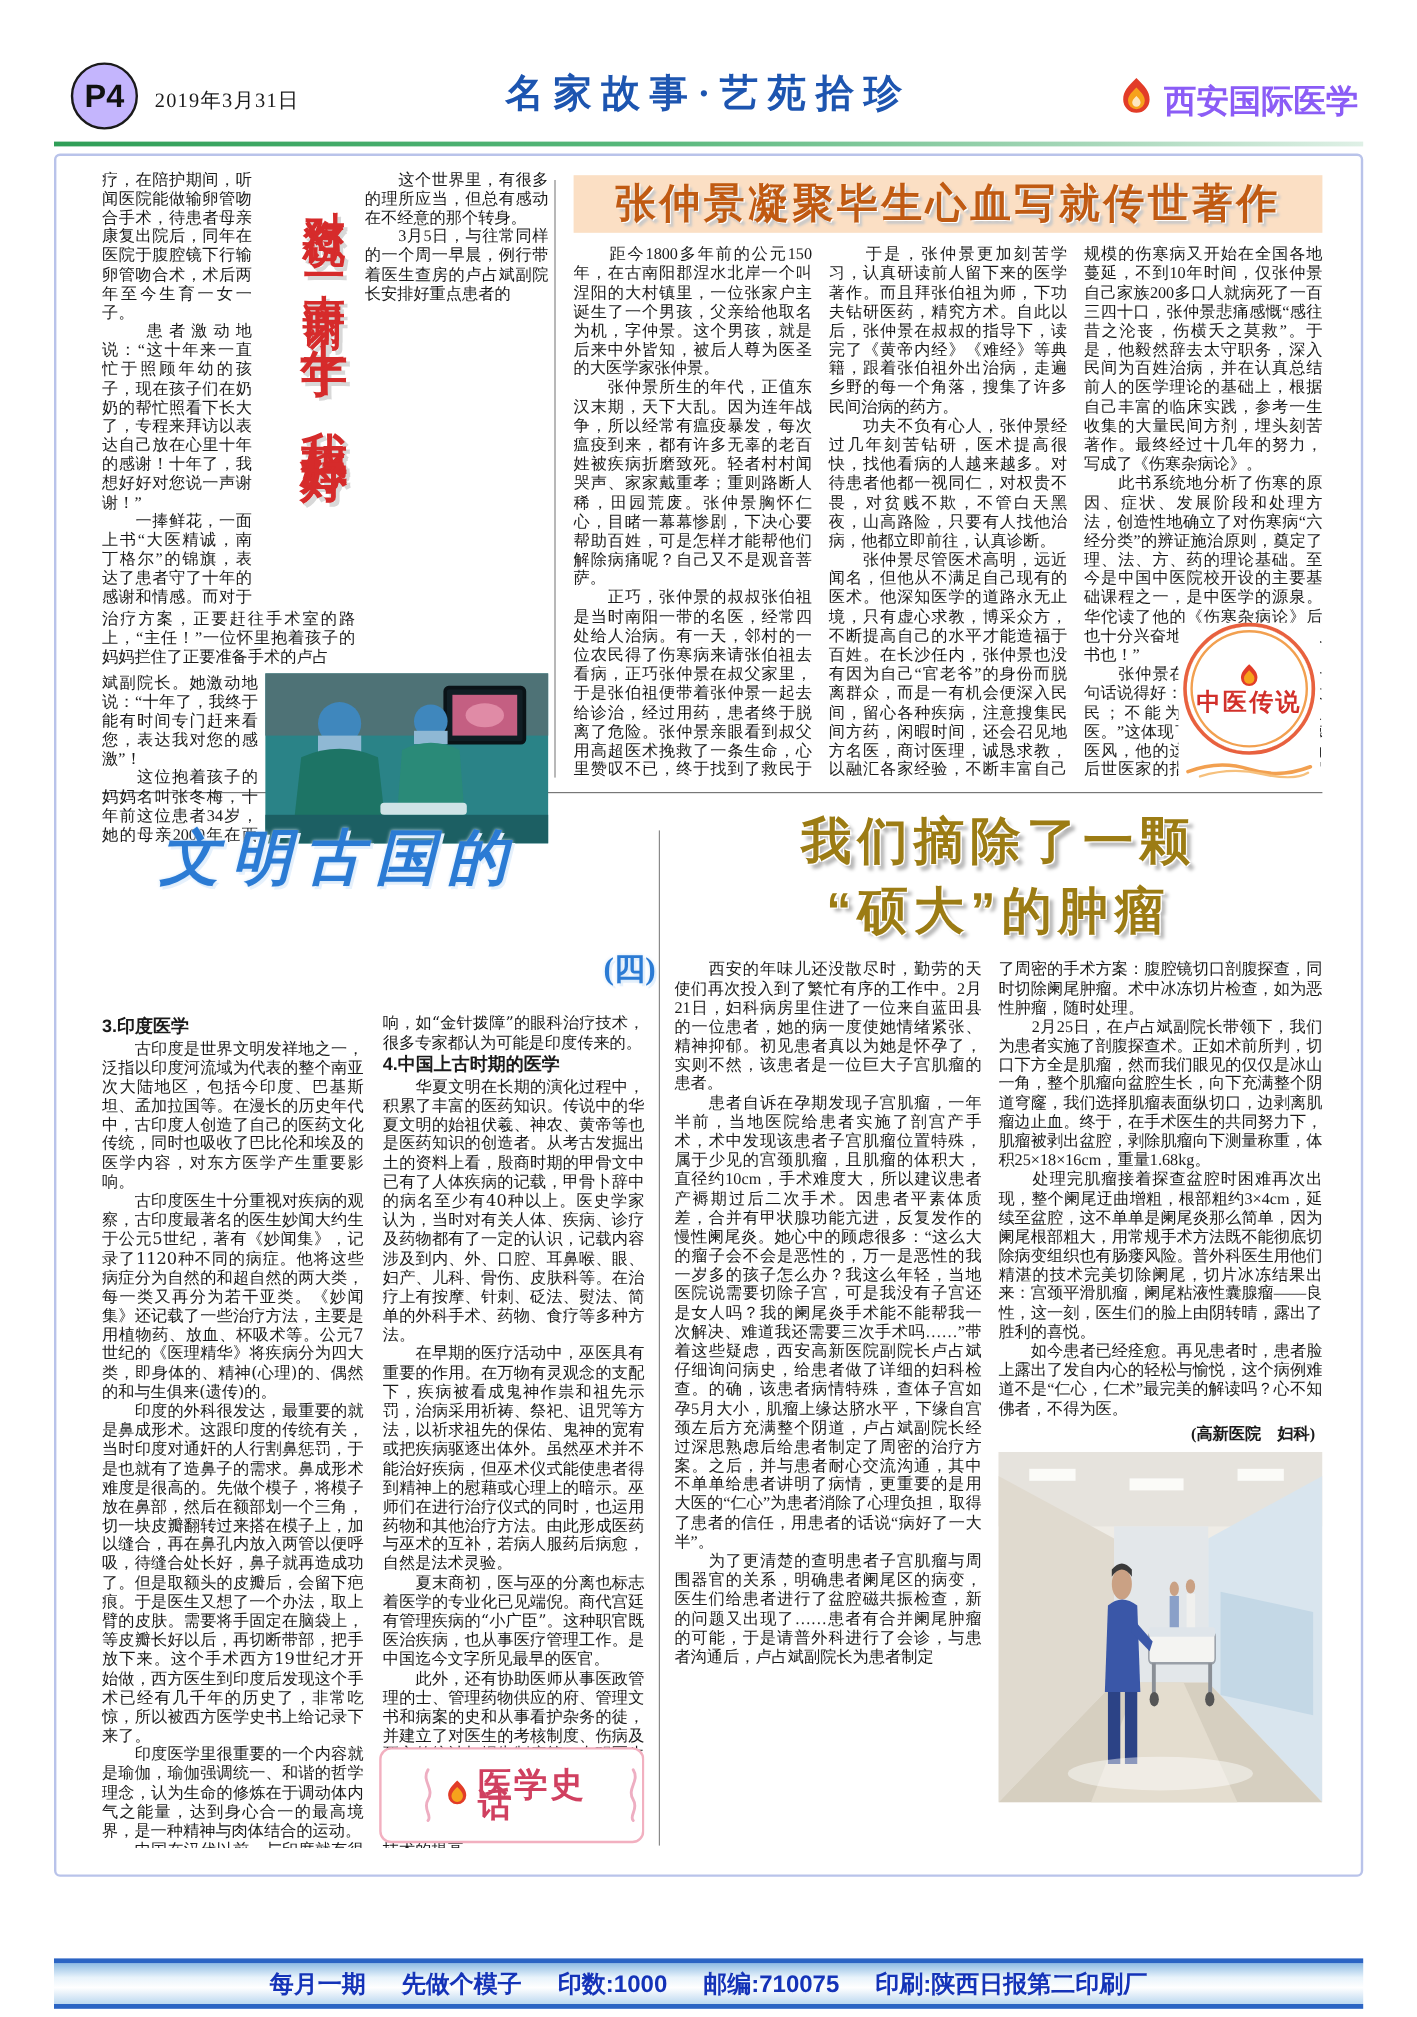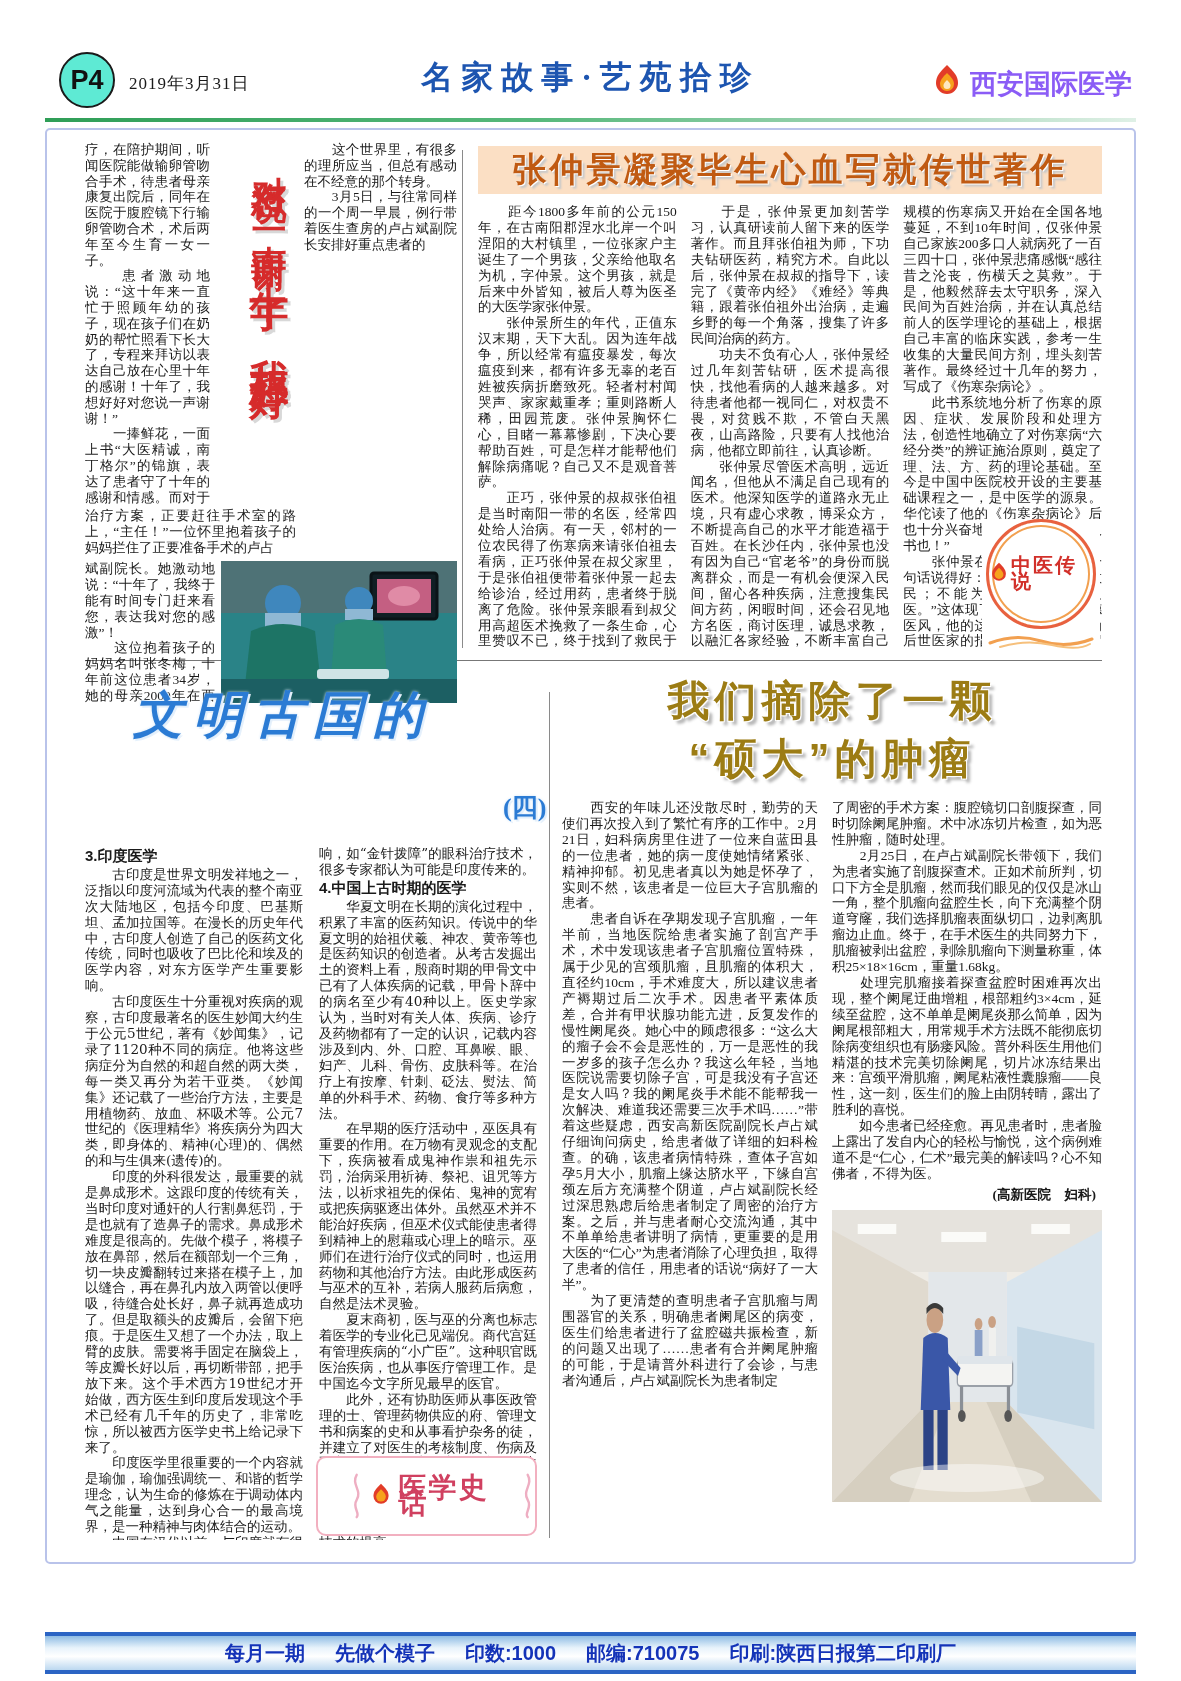--- a/index.html
+++ b/index.html
@@ -2,21 +2,21 @@
 <html><head>
 <meta charset="utf-8">
 <style>
   html,body{margin:0;padding:0;background:#d9d9d9;}
   .sheet{position:relative;width:1181px;height:1681px;background:#ffffff;margin:0 auto;
          font-family:"Liberation Serif", serif;color:#1a1a1a;overflow:hidden;}
 
   
   .hdr{position:absolute;left:45px;top:42px;width:1091px;height:76px;}
   .p4{position:absolute;left:14px;top:10px;width:52px;height:52px;border-radius:50%;
-      background:#5eead4;border:2px solid #1a1a1a;display:flex;align-items:center;justify-content:center;
+      background:#c4b5fd;border:2px solid #1a1a1a;display:flex;align-items:center;justify-content:center;
       font-family:"Liberation Sans",sans-serif;font-weight:bold;font-size:27px;color:#111;}
   .hdate{position:absolute;left:84px;top:30px;font-size:17px;letter-spacing:1px;}
   .hsect{position:absolute;left:0;right:0;top:14px;text-align:center;font-size:32px;font-weight:bold;
          color:#1d55b0;letter-spacing:8px;}
   .hbrand{position:absolute;right:4px;top:22px;display:flex;align-items:center;gap:7px;
           color:#8b5cf6;font-size:27px;font-weight:bold;font-family:"Liberation Sans",sans-serif;}
   .greenline{position:absolute;left:45px;top:118px;width:1091px;height:4px;
              background:linear-gradient(90deg,#2f9e57,#57b87b 45%,#a9d8bb 80%,#dff0e6);}
 
   
@@ -49,21 +49,21 @@
   .a2{position:absolute;left:478px;top:146px;width:624px;height:505px;}
   .a2head{height:48px;background:#fbdfc4;display:flex;align-items:center;justify-content:center;
           font-family:"Liberation Sans",sans-serif;font-weight:bold;font-size:34px;color:#c05a12;
           letter-spacing:3px;text-shadow:1px 1px 0 #ffffff,3px 3px 2px #c9c9c9;}
   .a2body{display:flex;gap:14px;margin-top:10px;height:445px;overflow:hidden;}
   .a2body .col{flex:1;font-size:13.5px;line-height:15.9px;}
   .a2c3{position:relative;}
   .seal1wrap{position:absolute;right:2px;bottom:0;width:118px;height:130px;background:#fff;
              display:flex;flex-direction:column;align-items:center;}
   .seal1{width:104px;height:104px;border-radius:50%;border:3px solid #e8613f;
-         display:flex;flex-direction:row;align-items:center;justify-content:center;gap:2px;
+         display:flex;flex-direction:column;align-items:center;justify-content:center;gap:2px;
          box-shadow:inset 0 0 0 3px #fff, inset 0 0 0 5px #f2a050;}
   .seal1 .stxt{color:#d2302a;font-weight:bold;font-size:20px;letter-spacing:2px;}
   .swirl{width:110px;height:18px;margin-top:2px;}
 
   
   .a3{position:absolute;left:85px;top:678px;width:452px;height:862px;}
   .a3head{position:relative;height:164px;font-weight:bold;font-style:italic;
           color:#2b7bd4;text-shadow:0 0 3px #cfe4f8,2px 2px 0 #e8f2fc;}
   .a3h1{position:absolute;left:48px;top:4px;font-size:50px;letter-spacing:10px;}
   .a3h2{position:absolute;left:168px;top:84px;font-size:50px;letter-spacing:10px;}

